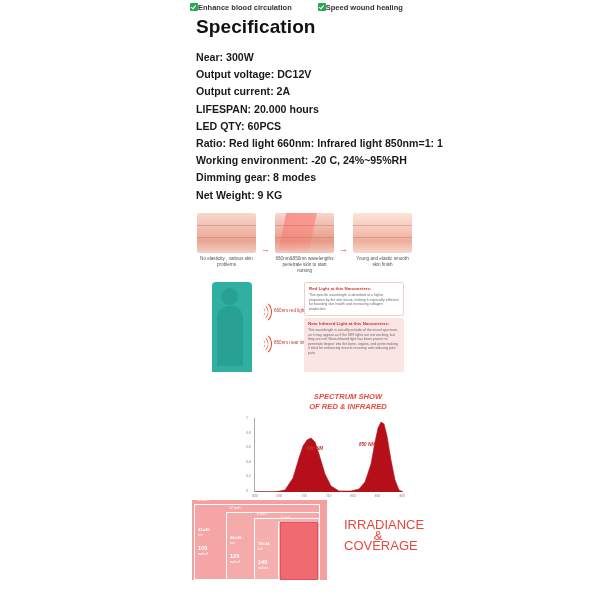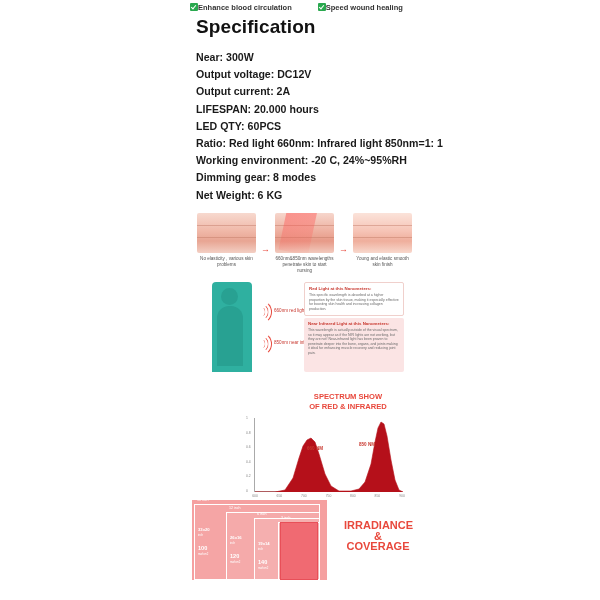--- a/index.html
+++ b/index.html
@@ -245,20 +245,21 @@
     color: #6a6a6a;
   }
 
   
   .spectrum {
     position: absolute;
     left: 240px;
     top: 392px;
     width: 170px;
     height: 110px;
+    font-style: italic;
   }
   .spectrum-title {
     position: absolute;
     left: 48px;
     top: 0;
     width: 120px;
     text-align: center;
     font-size: 7.6px;
     font-weight: bold;
     color: #e8483c;
@@ -376,22 +377,22 @@
     background-image:
       repeating-linear-gradient(0deg, rgba(255,255,255,0.35) 0 0.5px, transparent 0.5px 3px),
       repeating-linear-gradient(90deg, rgba(255,255,255,0.35) 0 0.5px, transparent 0.5px 3px);
   }
   .irr-caption {
     position: absolute;
     left: 152px;
     top: 26px;
     width: 68px;
     text-align: center;
-    font-size: 11px;
-    font-weight: bold;
+    font-size: 13px;
+    font-weight: normal;
     color: #e8483c;
     line-height: 10.5px;
   }
 </style>
 </head>
 <body>
 
 <div class="benefits">
   <div class="benefit">
     <span class="check-box"></span>
@@ -406,21 +407,21 @@
 <div class="spec-wrap">
   <div class="spec-title">Specification</div>
   <div class="spec-line">Near: 300W</div>
   <div class="spec-line">Output voltage: DC12V</div>
   <div class="spec-line">Output current: 2A</div>
   <div class="spec-line">LIFESPAN: 20.000 hours</div>
   <div class="spec-line">LED QTY: 60PCS</div>
   <div class="spec-line">Ratio: Red light 660nm: Infrared light 850nm=1: 1</div>
   <div class="spec-line">Working environment: -20 C, 24%~95%RH</div>
   <div class="spec-line">Dimming gear: 8 modes</div>
-  <div class="spec-line">Net Weight: 6 KG</div>
+  <div class="spec-line">Net Weight: 9 KG</div>
 </div>
 
 <div class="steps">
   <div class="step">
     <div class="step-img">
       <div class="layer-line" style="top:12px"></div>
       <div class="layer-line" style="top:24px"></div>
     </div>
     <div class="step-caption">No elasticity , various skin problems</div>
   </div>

